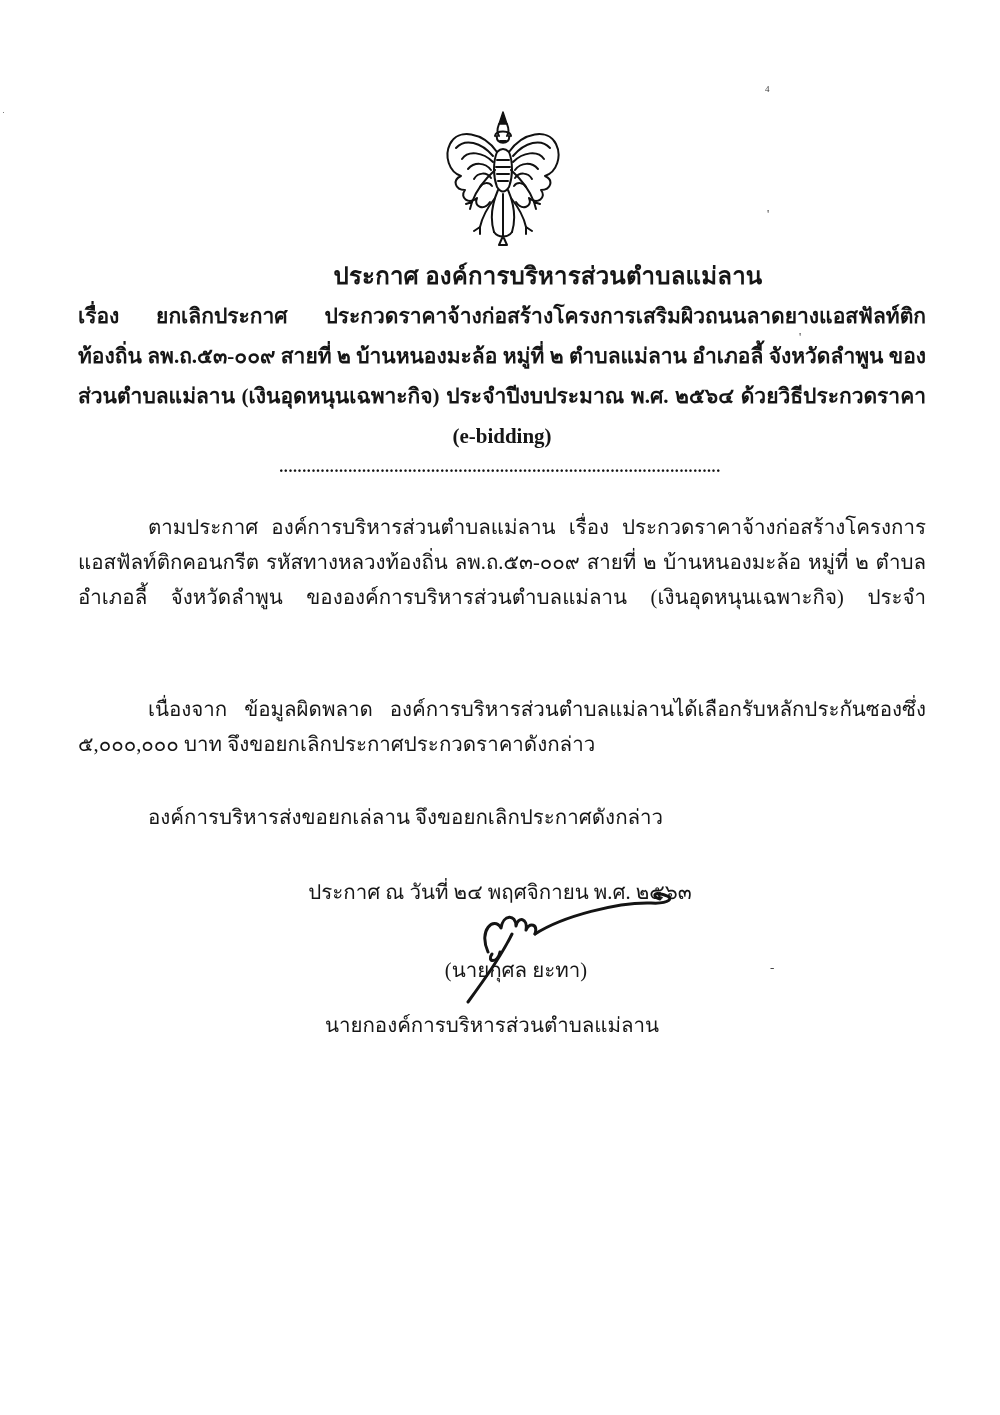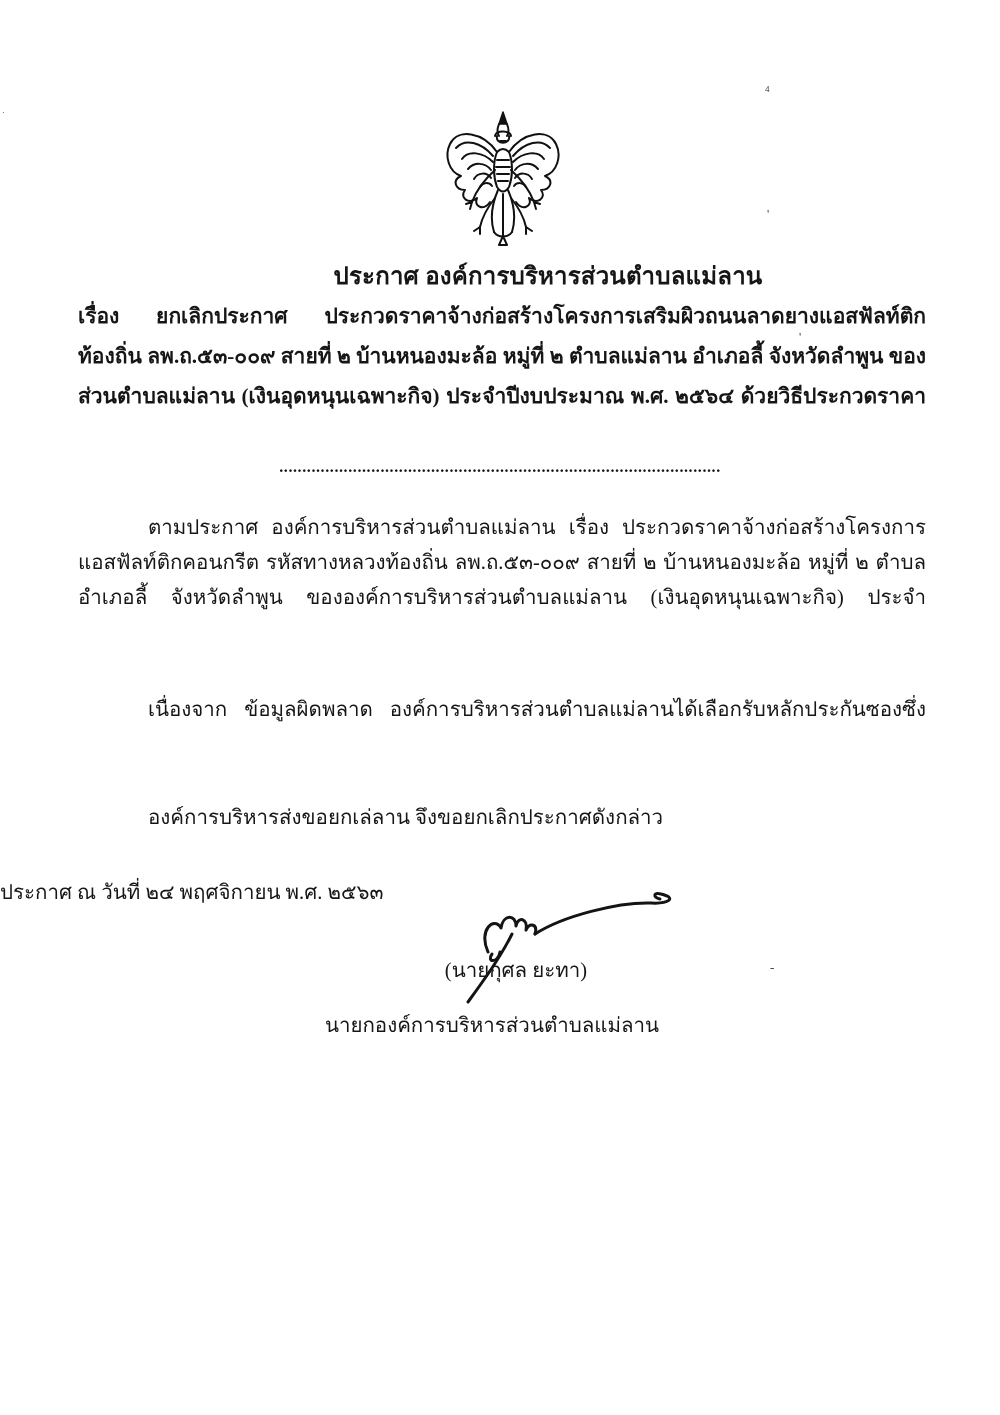--- a/index.html
+++ b/index.html
@@ -33,21 +33,21 @@
   
   .para { left:78px; width:848px; }
   .para .line {
     font-size:20.5px; line-height:35px; height:35px; overflow:hidden;
   }
   .ind { padding-left:70px; }
   .p1 { top:510px; }
   .p2 { top:692px; }
   .p3 { top:800px; }
   .date-line {
-    top:875px; left:0; width:1000px; text-align:left; font-size:20.5px;
+    top:875px; left:0; width:1000px; text-align:center; font-size:20.5px;
   }
   .signer-name {
     top:953px; left:0; width:1000px; text-align:center; font-size:20.5px;
     transform:translateX(16px);
   }
   .signer-title {
     top:1008px; left:0; width:1000px; text-align:center; font-size:20.5px;
     transform:translateX(-8px);
   }
   .emblem { top:110px; left:443px; width:120px; height:140px; }
@@ -92,32 +92,34 @@
       <path d="M51 122 C55 128 65 128 69 122 M60 126 l-4 9 h8 Z"></path>
     </g>
   </svg>
 
   <div class="abs title-line">ประกาศ องค์การบริหารส่วนตำบลแม่ลาน</div>
 
   <div class="abs subject-block">
     <div class="line j">เรื่อง ยกเลิกประกาศ ประกวดราคาจ้างก่อสร้างโครงการเสริมผิวถนนลาดยางแอสฟัลท์ติกคอนกรีต รหัสทางหลวง</div>
     <div class="line j">ท้องถิ่น ลพ.ถ.๕๓-๐๐๙ สายที่ ๒ บ้านหนองมะล้อ หมู่ที่ ๒ ตำบลแม่ลาน อำเภอลี้ จังหวัดลำพูน ขององค์การบริหาร</div>
     <div class="line j">ส่วนตำบลแม่ลาน (เงินอุดหนุนเฉพาะกิจ) ประจำปีงบประมาณ พ.ศ. ๒๕๖๔ ด้วยวิธีประกวดราคาอิเล็กทรอนิกส์</div>
+    <div class="line center">(e-bidding)</div>
   </div>
 
   <div class="abs dots-line">................................................................................................</div>
 
   <div class="abs para p1">
     <div class="line j ind">ตามประกาศ องค์การบริหารส่วนตำบลแม่ลาน เรื่อง ประกวดราคาจ้างก่อสร้างโครงการเสริมผิวถนนลาดยาง</div>
     <div class="line j">แอสฟัลท์ติกคอนกรีต รหัสทางหลวงท้องถิ่น ลพ.ถ.๕๓-๐๐๙ สายที่ ๒ บ้านหนองมะล้อ หมู่ที่ ๒ ตำบลแม่ลาน</div>
     <div class="line j">อำเภอลี้ จังหวัดลำพูน ขององค์การบริหารส่วนตำบลแม่ลาน (เงินอุดหนุนเฉพาะกิจ) ประจำปีงบประมาณ พ.ศ.</div>
   </div>
 
   <div class="abs para p2">
     <div class="line j ind">เนื่องจาก ข้อมูลผิดพลาด องค์การบริหารส่วนตำบลแม่ลานได้เลือกรับหลักประกันซองซึ่งอยู่ในวงเงินไม่เกิน</div>
+    <div class="line">๕,๐๐๐,๐๐๐ บาท จึงขอยกเลิกประกาศประกวดราคาดังกล่าว</div>
   </div>
 
   <div class="abs para p3">
     <div class="line ind">องค์การบริหารส่งขอยกเล่ลาน จึงขอยกเลิกประกาศดังกล่าว</div>
   </div>
 
   <div class="abs date-line">ประกาศ ณ วันที่ ๒๔ พฤศจิกายน พ.ศ. ๒๕๖๓</div>
 
   <svg class="abs signature" viewBox="0 0 235 118" xmlns="http://www.w3.org/2000/svg">
     <g stroke="#141414" fill="none" stroke-width="3" stroke-linecap="round" stroke-linejoin="round">

